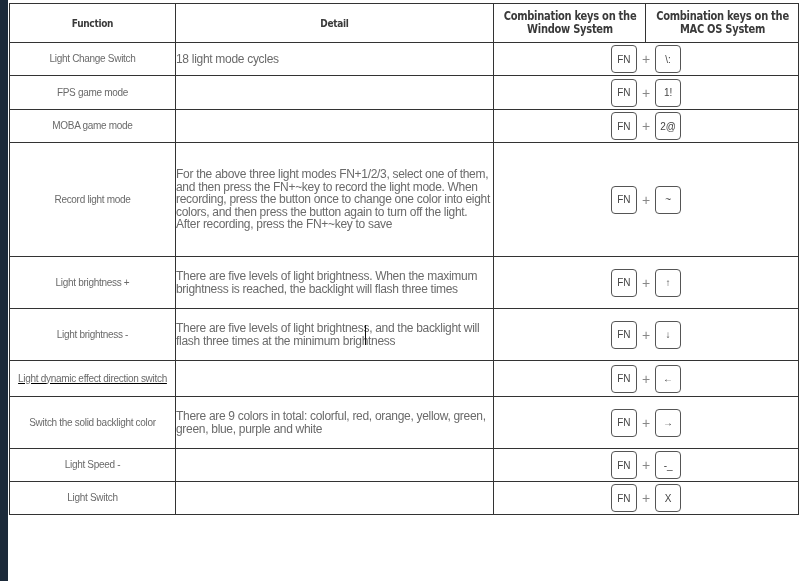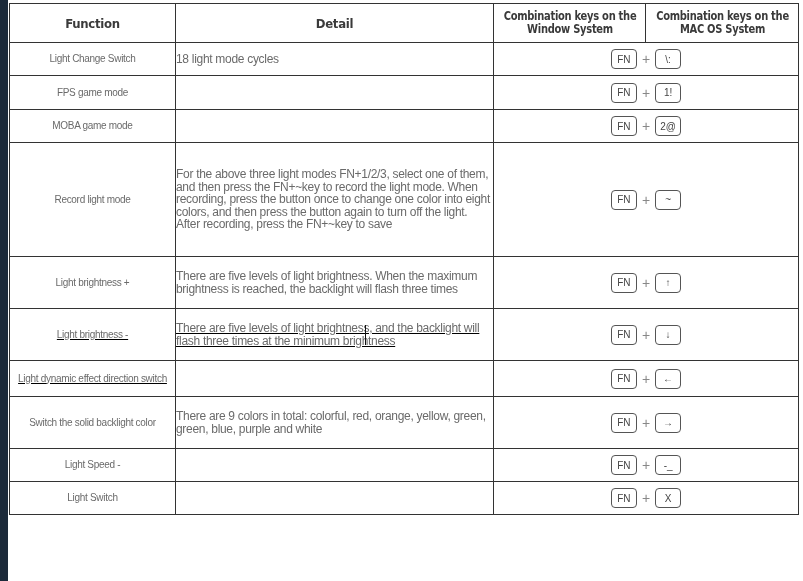--- a/index.html
+++ b/index.html
@@ -20,21 +20,21 @@
   }
   table.spec td, table.spec th {
     border: 1.5px solid #333333;
     padding: 0;
     color: #6a6a6a;
   }
   th {
     font-family: "DejaVu Sans", sans-serif;
     font-weight: bold;
     color: #3a3a3a !important;
-    font-size: 13px;
+    font-size: 10px;
     line-height: 13px;
     text-align: center;
     height: 38px;
     letter-spacing: -0.3px;
     font-stretch: condensed;
   }
   th.narrow { font-size: 12px; line-height: 13px; transform: scaleX(0.92); }
   td.func {
     text-align: center;
     font-size: 10px;
@@ -52,21 +52,21 @@
   td.keys {
     text-align: center;
     vertical-align: middle;
   }
   .combo {
     display: inline-flex; align-items: center; justify-content: center;
     gap: 5px;
   }
   .key {
     display: inline-flex; align-items: center; justify-content: center;
-    width: 26px; height: 20px;
+    width: 26px; height: 28px;
     border: 1.3px solid #555;
     border-radius: 4px;
     font-size: 10px;
     color: #444;
     box-sizing: border-box;
   }
   .plus { color: #888; font-size: 14px; }
   .cursor {
     position: absolute; left: 365px; top: 325px; width: 1px; height: 20px;
     background: #111;
@@ -141,21 +141,21 @@
     <td class="func">Light brightness +</td>
     <td class="detail">There are five levels of light brightness. When the maximum brightness is reached, the backlight will flash three times</td>
     <td class="keys" colspan="2">
       <span class="combo">
         <span class="key">FN</span>
         <span class="plus">+</span>
         <span class="key">↑</span>
       </span>
     </td>
   </tr>
-      <tr style="height: 52px; text-decoration: underline;">
+      <tr style="height: 52px;">
     <td class="func">Light brightness -</td>
     <td class="detail">There are five levels of light brightness, and the backlight will flash three times at the minimum brightness</td>
     <td class="keys" colspan="2">
       <span class="combo">
         <span class="key">FN</span>
         <span class="plus">+</span>
         <span class="key">↓</span>
       </span>
     </td>
   </tr>

